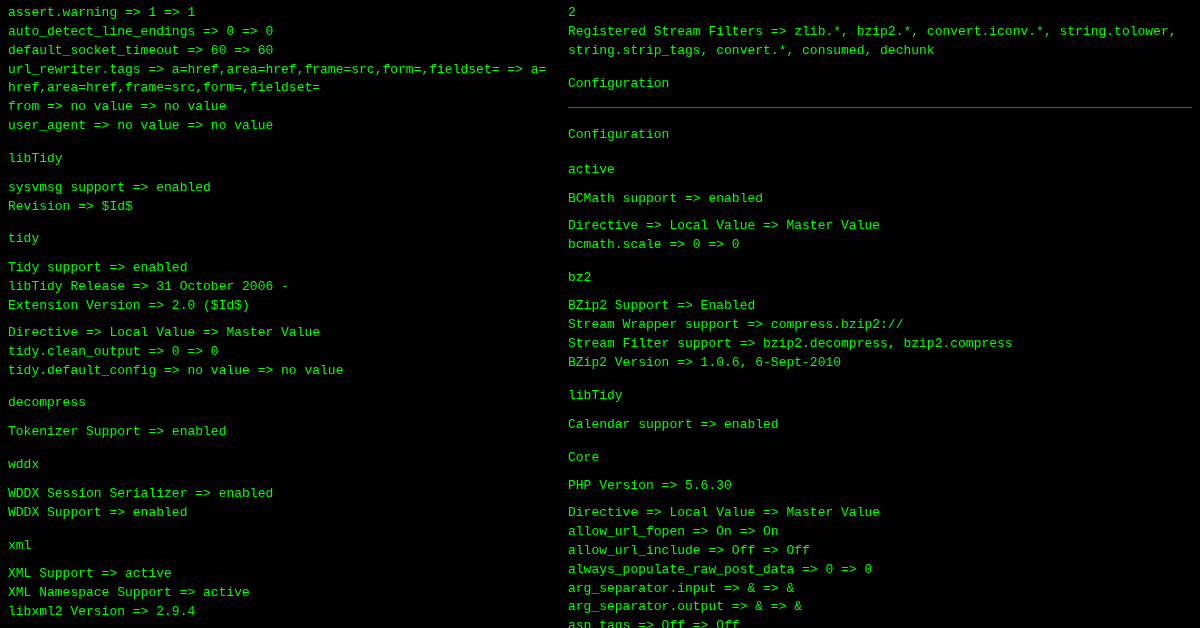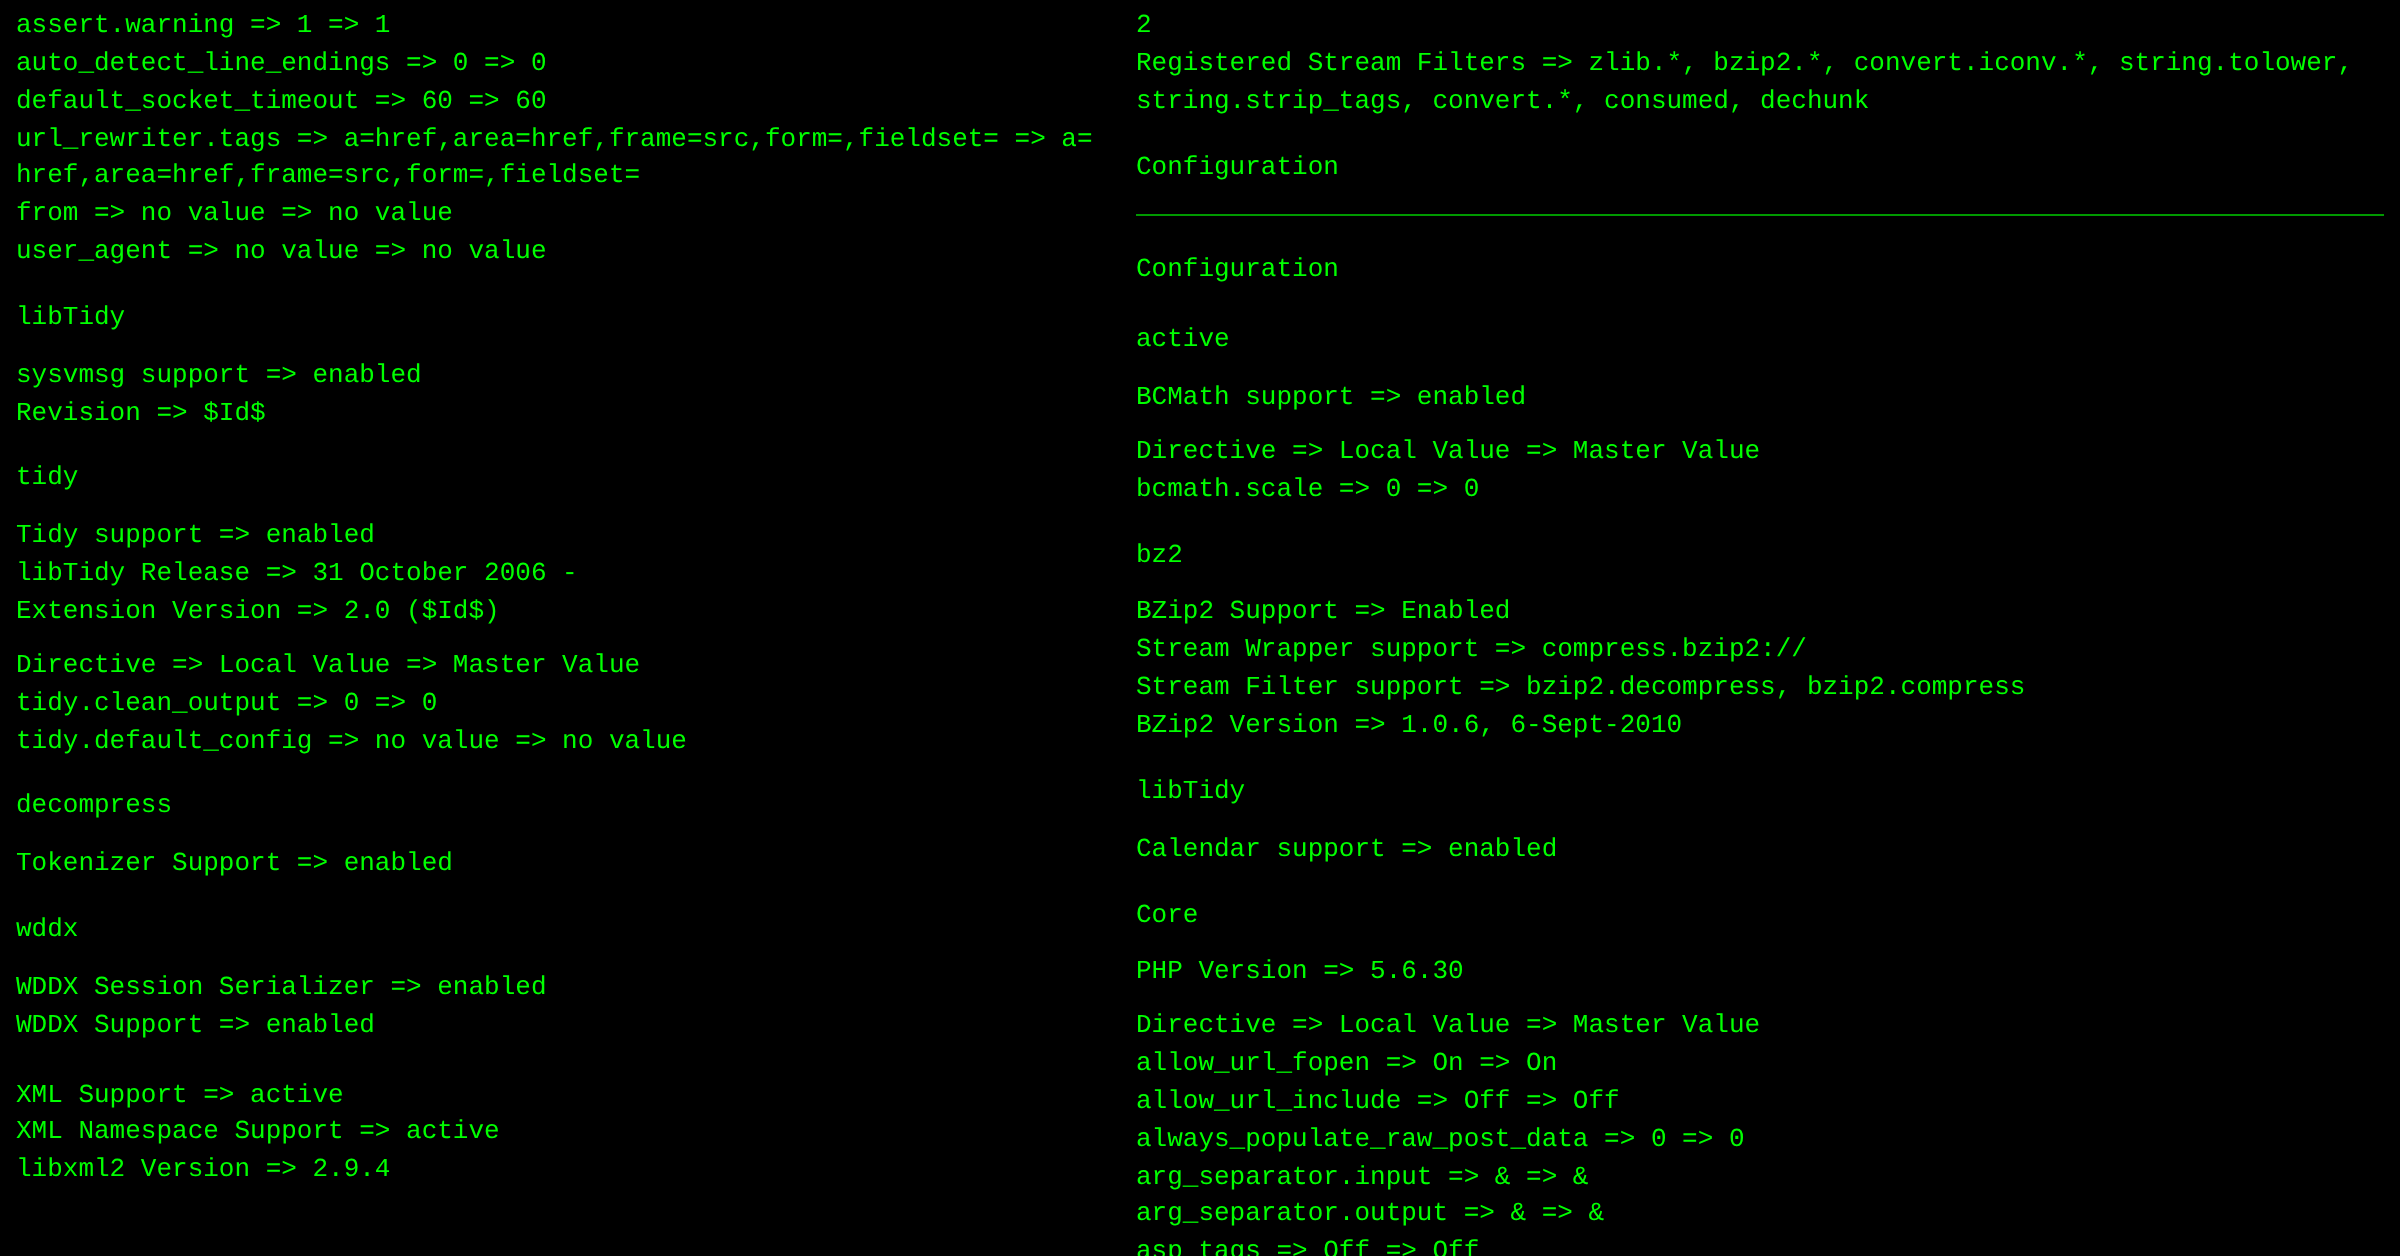--- a/index.html
+++ b/index.html
@@ -84,20 +84,21 @@
       <div class="blank"></div>
       <div class="section-header">decompress</div>
       <div class="blank"></div>
       <div class="line">Tokenizer Support =&gt; enabled</div>
       <div class="blank"></div>
       <div class="section-header">wddx</div>
       <div class="blank"></div>
       <div class="line">WDDX Session Serializer =&gt; enabled</div>
       <div class="line">WDDX Support =&gt; enabled</div>
       <div class="blank"></div>
+      <div class="section-header">xml</div>
       <div class="blank"></div>
       <div class="line">XML Support =&gt; active</div>
       <div class="line">XML Namespace Support =&gt; active</div>
       <div class="line">libxml2 Version =&gt; 2.9.4</div>
       <div class="blank"></div>
     </div>
   <div class="column-right" id="right-col">
       <div class="line">2</div>
       <div class="line">Registered Stream Filters =&gt; zlib.*, bzip2.*, convert.iconv.*, string.tolower, string.strip_tags, convert.*, consumed, dechunk</div>
       <div class="blank"></div>

